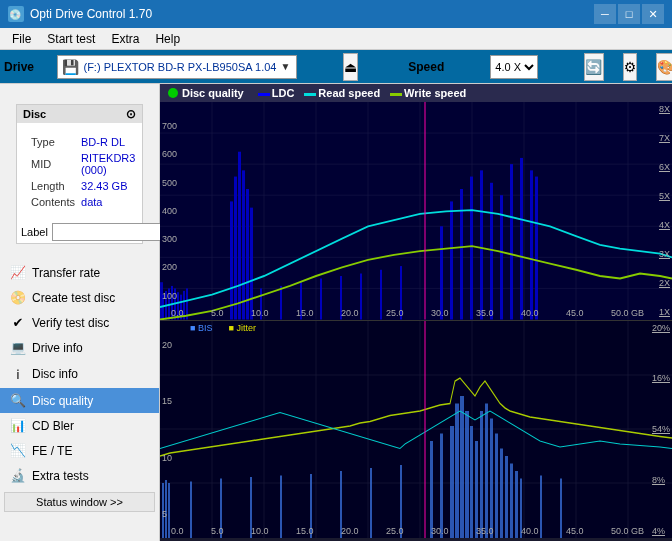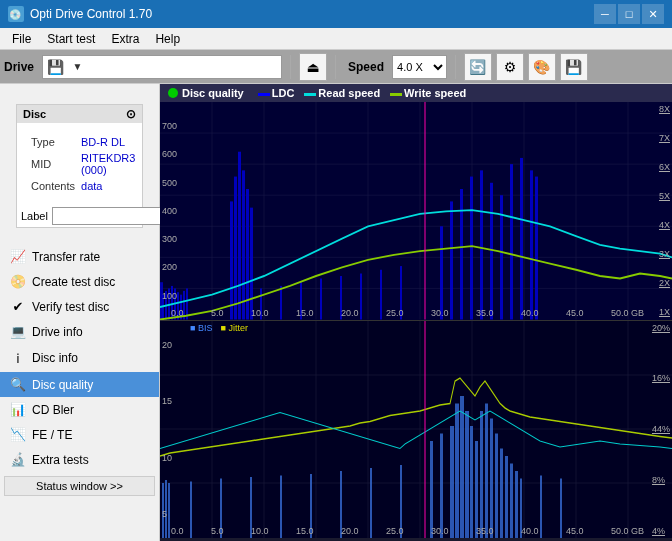--- a/index.html
+++ b/index.html
@@ -49,27 +49,27 @@
       border-bottom: 1px solid #ccc;
     }
     .menu-item {
       padding: 2px 8px;
       cursor: pointer;
       font-size: 12px;
     }
 
     
     .toolbar {
-      background: #a3a3a3;
+      background: #0369a1;
       height: 34px;
       display: flex;
       align-items: center;
       padding: 2px 4px;
       border-bottom: 1px solid #ccc;
-      gap: 4px;
+      gap: 19px;
     }
     .toolbar-label { font-size: 12px; margin-right: 4px; font-weight: bold; }
     .toolbar-drive-select {
       display: flex;
       align-items: center;
       border: 1px solid #999;
       background: white;
       padding: 1px 4px;
       height: 24px;
       min-width: 240px;
@@ -88,20 +88,21 @@
       display: flex; align-items: center; justify-content: center;
       font-size: 14px;
     }
     .speed-select {
       border: 1px solid #999;
       background: white;
       height: 24px;
       font-size: 11px;
       padding: 0 0;
       width: 55px;
+      margin-left: 23px;
     }
     .speed-label { font-size: 12px; margin: 0 4px; font-weight: bold; }
 
     
     .main-area {
       display: flex;
       height: 458px;
     }
 
     
@@ -277,20 +278,21 @@
   <span class="menu-item">File</span>
   <span class="menu-item">Start test</span>
   <span class="menu-item">Extra</span>
   <span class="menu-item">Help</span>
 </div>
 
 <div class="toolbar">
   <span class="toolbar-label">Drive</span>
   <div class="toolbar-drive-select">
     <span class="drive-icon">💾</span>
+    <span class="drive-text">(F:)  PLEXTOR BD-R  PX-LB950SA 1.04</span>
     <span class="dropdown-arrow">▼</span>
   </div>
   <div class="toolbar-sep"></div>
   <button class="toolbar-btn" title="Eject">⏏</button>
   <div class="toolbar-sep"></div>
   <span class="speed-label">Speed</span>
   <select class="speed-select">
     <option>4.0 X</option>
     <option>2.0 X</option>
     <option>1.0 X</option>
@@ -314,20 +316,24 @@
         <tbody>
             <tr>
           <td>Type</td>
           <td>BD-R DL</td>
         </tr>
         <tr>
           <td>MID</td>
           <td>RITEKDR3 (000)</td>
         </tr>
         <tr>
+          <td>Length</td>
+          <td>32.43 GB</td>
+        </tr>
+        <tr>
           <td>Contents</td>
           <td>data</td>
         </tr>
       </tbody>
         </table>
       <div class="disc-label-row">
         <span>Label</span>
         <input class="disc-label-input" type="text" style="">
         <button class="disc-label-btn">♻</button>
       </div>
@@ -496,21 +502,21 @@
             <span>25.0</span>
             <span>30.0</span>
             <span>35.0</span>
             <span>40.0</span>
             <span>45.0</span>
             <span>50.0 GB</span>
         </div>
       </div>
 
       <div class="chart-bottom">
-        <div style="position:absolute;top:2px;left:30px;display:flex;gap:8px;z-index:2;">
+        <div style="position:absolute;top:2px;left:30px;display:flex;gap:16px;z-index:2;">
           <span style="font-size:9px;color:#4488ff;">■ BIS</span>
           <span style="font-size:9px;color:#dddd00;">■ Jitter</span>
         </div>
         <svg class="chart-svg" viewBox="0 0 512 145" preserveAspectRatio="none">
           <rect width="512" height="145" fill="#000022"></rect>
 
           <g stroke="#1a1a3a" stroke-width="0.5">
             <line x1="0" y1="36" x2="512" y2="36"></line>
             <line x1="0" y1="72" x2="512" y2="72"></line>
             <line x1="0" y1="108" x2="512" y2="108"></line>
@@ -561,21 +567,21 @@
 
           <polyline fill="none" stroke="#aacc00" stroke-width="1" points="0,90 10,88 20,87 30,86 40,85 50,84 60,83 70,82 80,81 90,80 100,79 110,78 120,77 130,76 140,75 150,74 160,73 170,72 180,71 190,70 200,68 210,67 220,65 230,63 240,62 250,61 260,60 270,58 280,56 290,55 295,40 300,38 305,42 310,46 315,50 320,44 325,40 330,45 335,50 340,55 345,58 350,60 360,62 370,64 380,65 390,66 400,67 410,68 420,69 430,70 440,71 450,72 460,73 470,74 480,75 490,76 500,77 512,78"></polyline>
 
           <polyline fill="none" stroke="#00cccc" stroke-width="0.7" points="0,85 5,84 10,83 15,82 20,81 25,80 30,79 35,78 40,77 45,76 50,75 55,74 60,73 65,72 70,71 75,70 80,69 85,68 90,67 95,66 100,65 105,64 110,63 115,62 120,61 125,62 130,63 135,64 140,65 145,66 150,67 155,68 160,69 165,70 170,71 175,72 180,73 185,74 190,75 195,76 200,77 205,78 210,79 215,80 220,81 225,82 230,83 235,84 240,85 245,82 250,80 255,78 260,76 265,74 270,72 275,70 280,68 285,66 290,64 295,62 300,60 305,62 310,64 315,66 320,64 325,62 330,60 335,62 340,64 345,66 350,68 355,70 360,72 365,74 370,76 375,78 380,80 390,82 400,84 420,82 440,80 460,82 480,83 500,84 512,85"></polyline>
 
           <line x1="265" y1="0" x2="265" y2="145" stroke="#ff00aa" stroke-width="1"></line>
         </svg>
         <div class="y-labels-right">
           <span>20%</span>
             <span>16%</span>
-            <span>44%</span>
+            <span>54%</span>
             <span>8%</span>
             <span>4%</span>
         </div>
         <div class="y-labels-left">
           <span>20</span>
             <span>15</span>
             <span>10</span>
             <span>5</span>
         </div>
         <div class="x-labels">

